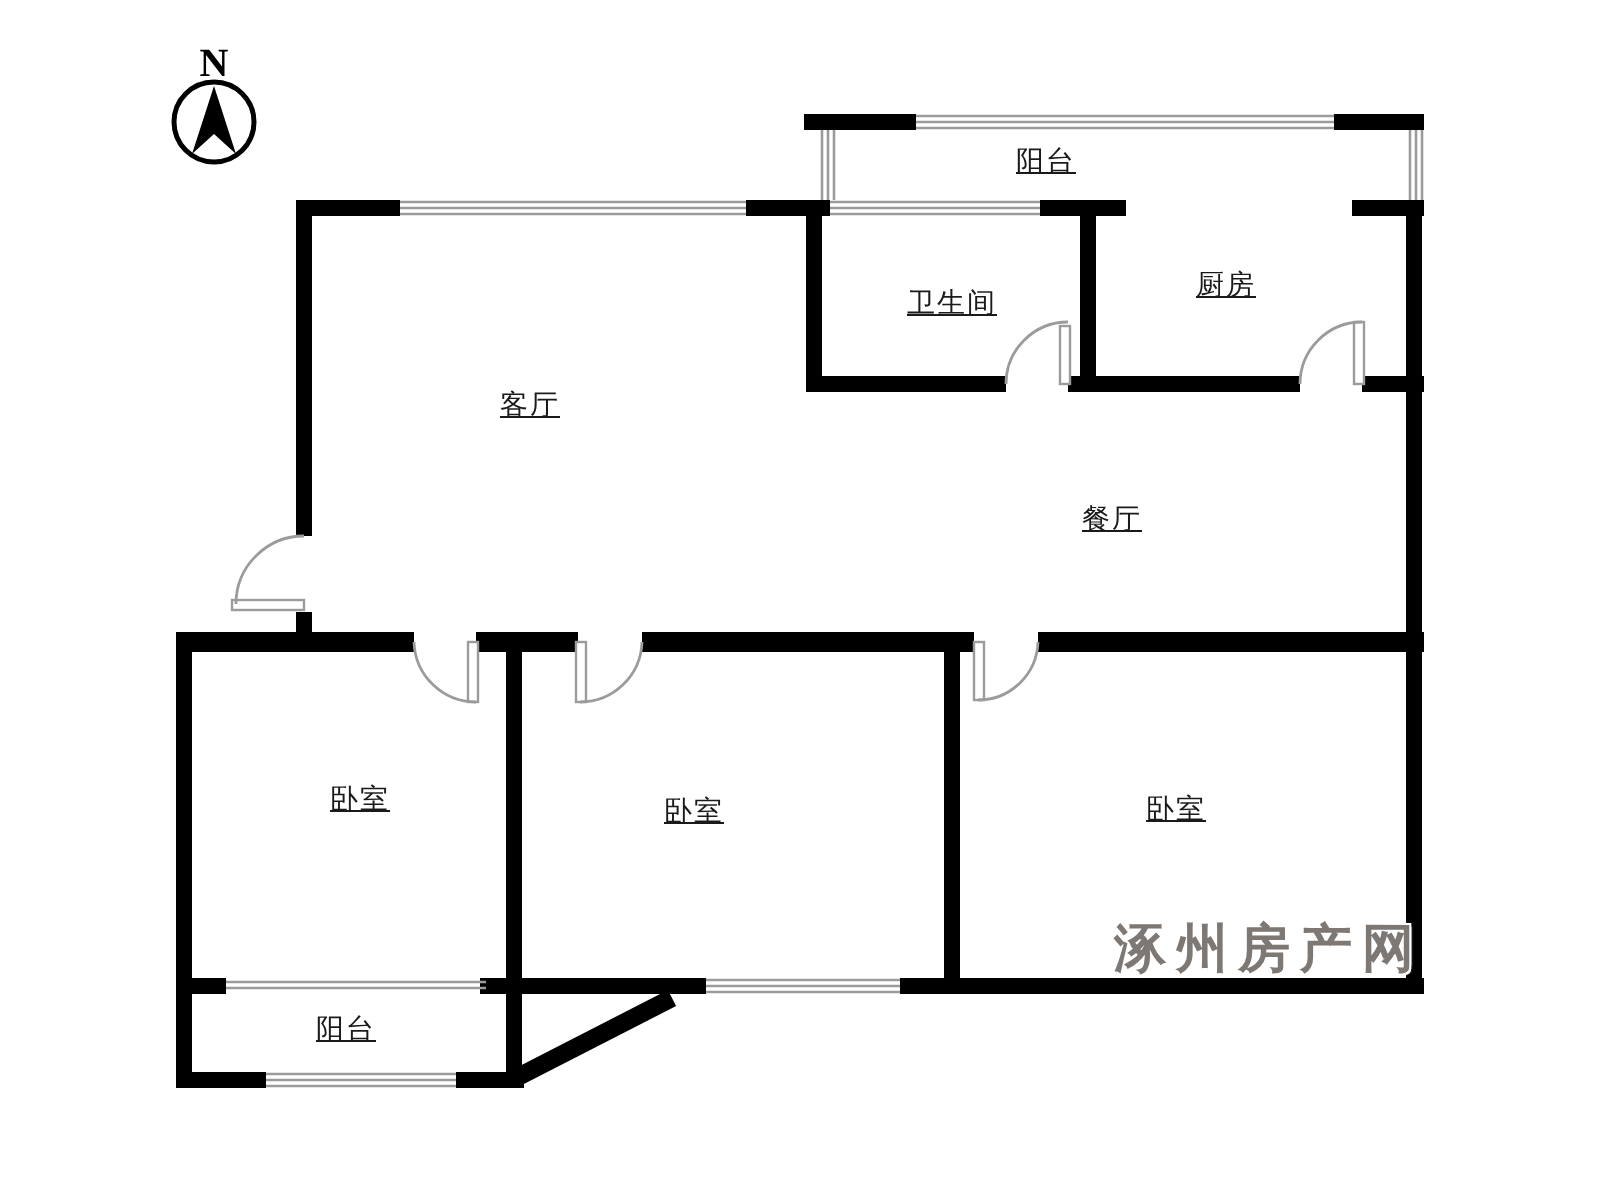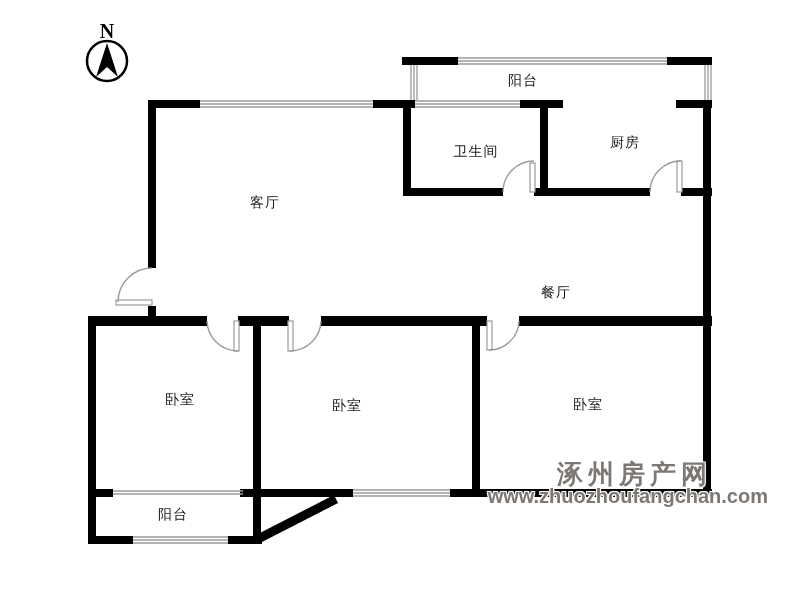--- a/index.html
+++ b/index.html
@@ -14,20 +14,21 @@
   .win-line{stroke:var(--window-line,#9b9b9b);stroke-width:1.3;fill:none;}
   .door-arc{stroke:var(--door-line,#9b9b9b);stroke-width:1.4;fill:none;}
   .door-leaf{stroke:var(--door-line,#9b9b9b);stroke-width:1.2;fill:#fff;}
   .compass-circle{stroke:var(--wall,#000);stroke-width:2.5;fill:none;}
   .compass-needle{fill:var(--wall,#000);}
   .compass-n{font:bold 20px "Liberation Serif", serif;fill:var(--wall,#000);}
   .room-label{
     position:absolute;transform:translate(-50%,-50%);
     font-size:14px;letter-spacing:1px;color:var(--room-label,#1a1a1a);
     white-space:nowrap;
+    text-decoration:underline;
   }
   .watermark{
     position:absolute;font-weight:bold;color:var(--watermark,#7d7873);
     white-space:nowrap;
     text-shadow:-1px -1px 0 #fff,1px -1px 0 #fff,-1px 1px 0 #fff,1px 1px 0 #fff,0 0 2px #fff;
   }
   .watermark-name{right:88px;top:457px;font-size:26px;letter-spacing:5px;}
   .watermark-url{right:32px;top:485px;font-size:20px;letter-spacing:0px;}
 </style>
 </head>
@@ -110,24 +111,23 @@
       <path class="door-arc" d="M321 321 A31 31 0 0 1 290 351"></path>
     </g>
     <g>
       <rect class="door-leaf" x="487" y="321" width="5" height="29"></rect>
       <path class="door-arc" d="M519 321 A30 30 0 0 1 489 350"></path>
     </g>
   </svg>
 
   <span class="room-label" style="left:523px;top:81px;">阳台</span>
   <span class="room-label" style="left:476px;top:152px;">卫生间</span>
-  <span class="room-label" style="left:613px;top:143px;margin-left:12px;">厨房</span>
+  <span class="room-label" style="left:613px;top:143px;">厨房</span>
   <span class="room-label" style="left:265px;top:203px;text-align:center;">客厅</span>
-  <span class="room-label" style="left:556px;top:260px;margin-top:33px;">餐厅</span>
+  <span class="room-label" style="left:556px;top:260px;">餐厅</span>
   <span class="room-label" style="left:180px;top:400px;">卧室</span>
   <span class="room-label" style="left:347px;top:406px;">卧室</span>
   <span class="room-label" style="left:588px;top:405px;">卧室</span>
   <span class="room-label" style="left:173px;top:515px;">阳台</span>
 
   <div class="watermark watermark-name">涿州房产网</div>
-  <div class="watermark watermark-url">www.zhuozhoufangchan.com</div>
 
 </div>
 
 </body></html>

